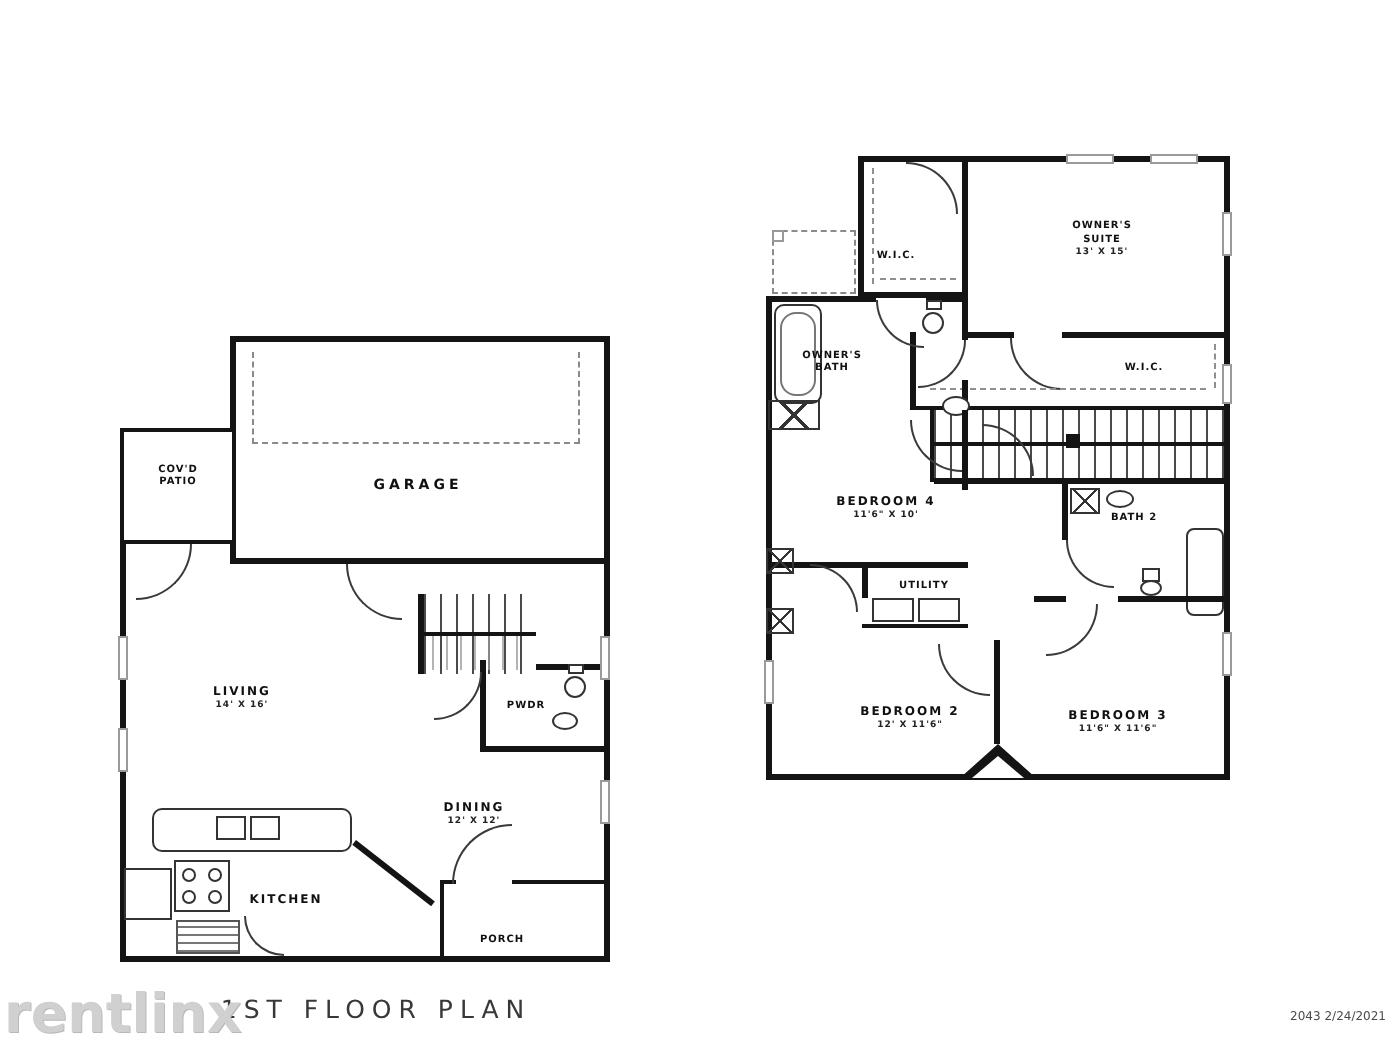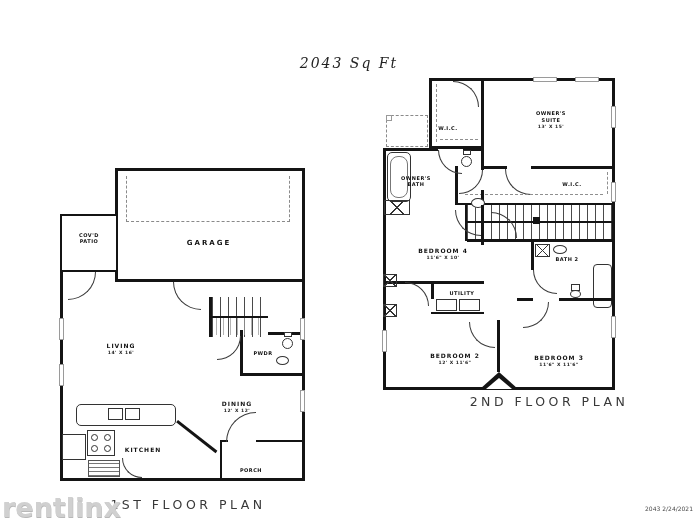--- a/index.html
+++ b/index.html
@@ -43,21 +43,20 @@
   .caption{position:absolute;text-align:center;font-size:12.5px;letter-spacing:3.5px;color:#383838;}
   .watermark{position:absolute;left:2px;top:492px;font-size:27px;font-weight:bold;color:#d0d0d0;
         text-shadow:.5px .5px 0 #b8b8b8;}
   .revision{position:absolute;left:598px;top:505px;width:95px;text-align:right;font-size:6px;color:#4a4a4a;}
 </style>
 </head>
 <body>
 
 <div class="sheet">
 
-  <div class="subtitle">2043  Sq Ft</div>
 
   <div class="plan" id="f1">
 
     <div class="box" style="left:55px;top:0;width:190px;height:114px;border:3px solid #141414"></div>
     <div class="dashed-box" style="left:66px;top:8px;width:164px;height:46px;border-top:none"></div>
     <div class="box" style="left:0;top:46px;width:58px;height:58px;border:2px solid #141414"></div>
     <div class="w" style="left:0;top:102px;width:3px;height:211px"></div>
     <div class="w" style="left:0;top:310px;width:245px;height:3px"></div>
     <div class="w" style="left:242px;top:112px;width:3px;height:201px"></div>
 
@@ -218,16 +217,15 @@
       <span>BEDROOM 2</span>
       <span class="room-dims">12' X 11'6"</span>
     </div>
     <div class="room-label" style="left:176px;top:283px">
       <span>BEDROOM 3</span>
       <span class="room-dims">11'6" X 11'6"</span>
     </div>
   </div>
 
   <div class="caption" style="left:88px;top:497px;width:200px">1ST FLOOR PLAN</div>
-  <div class="caption" style="left:449px;top:394px;width:200px">2ND FLOOR PLAN</div>
   <div class="watermark">rentlinx</div>
   <div class="revision">2043 2/24/2021</div>
 </div>
 
 </body></html>

